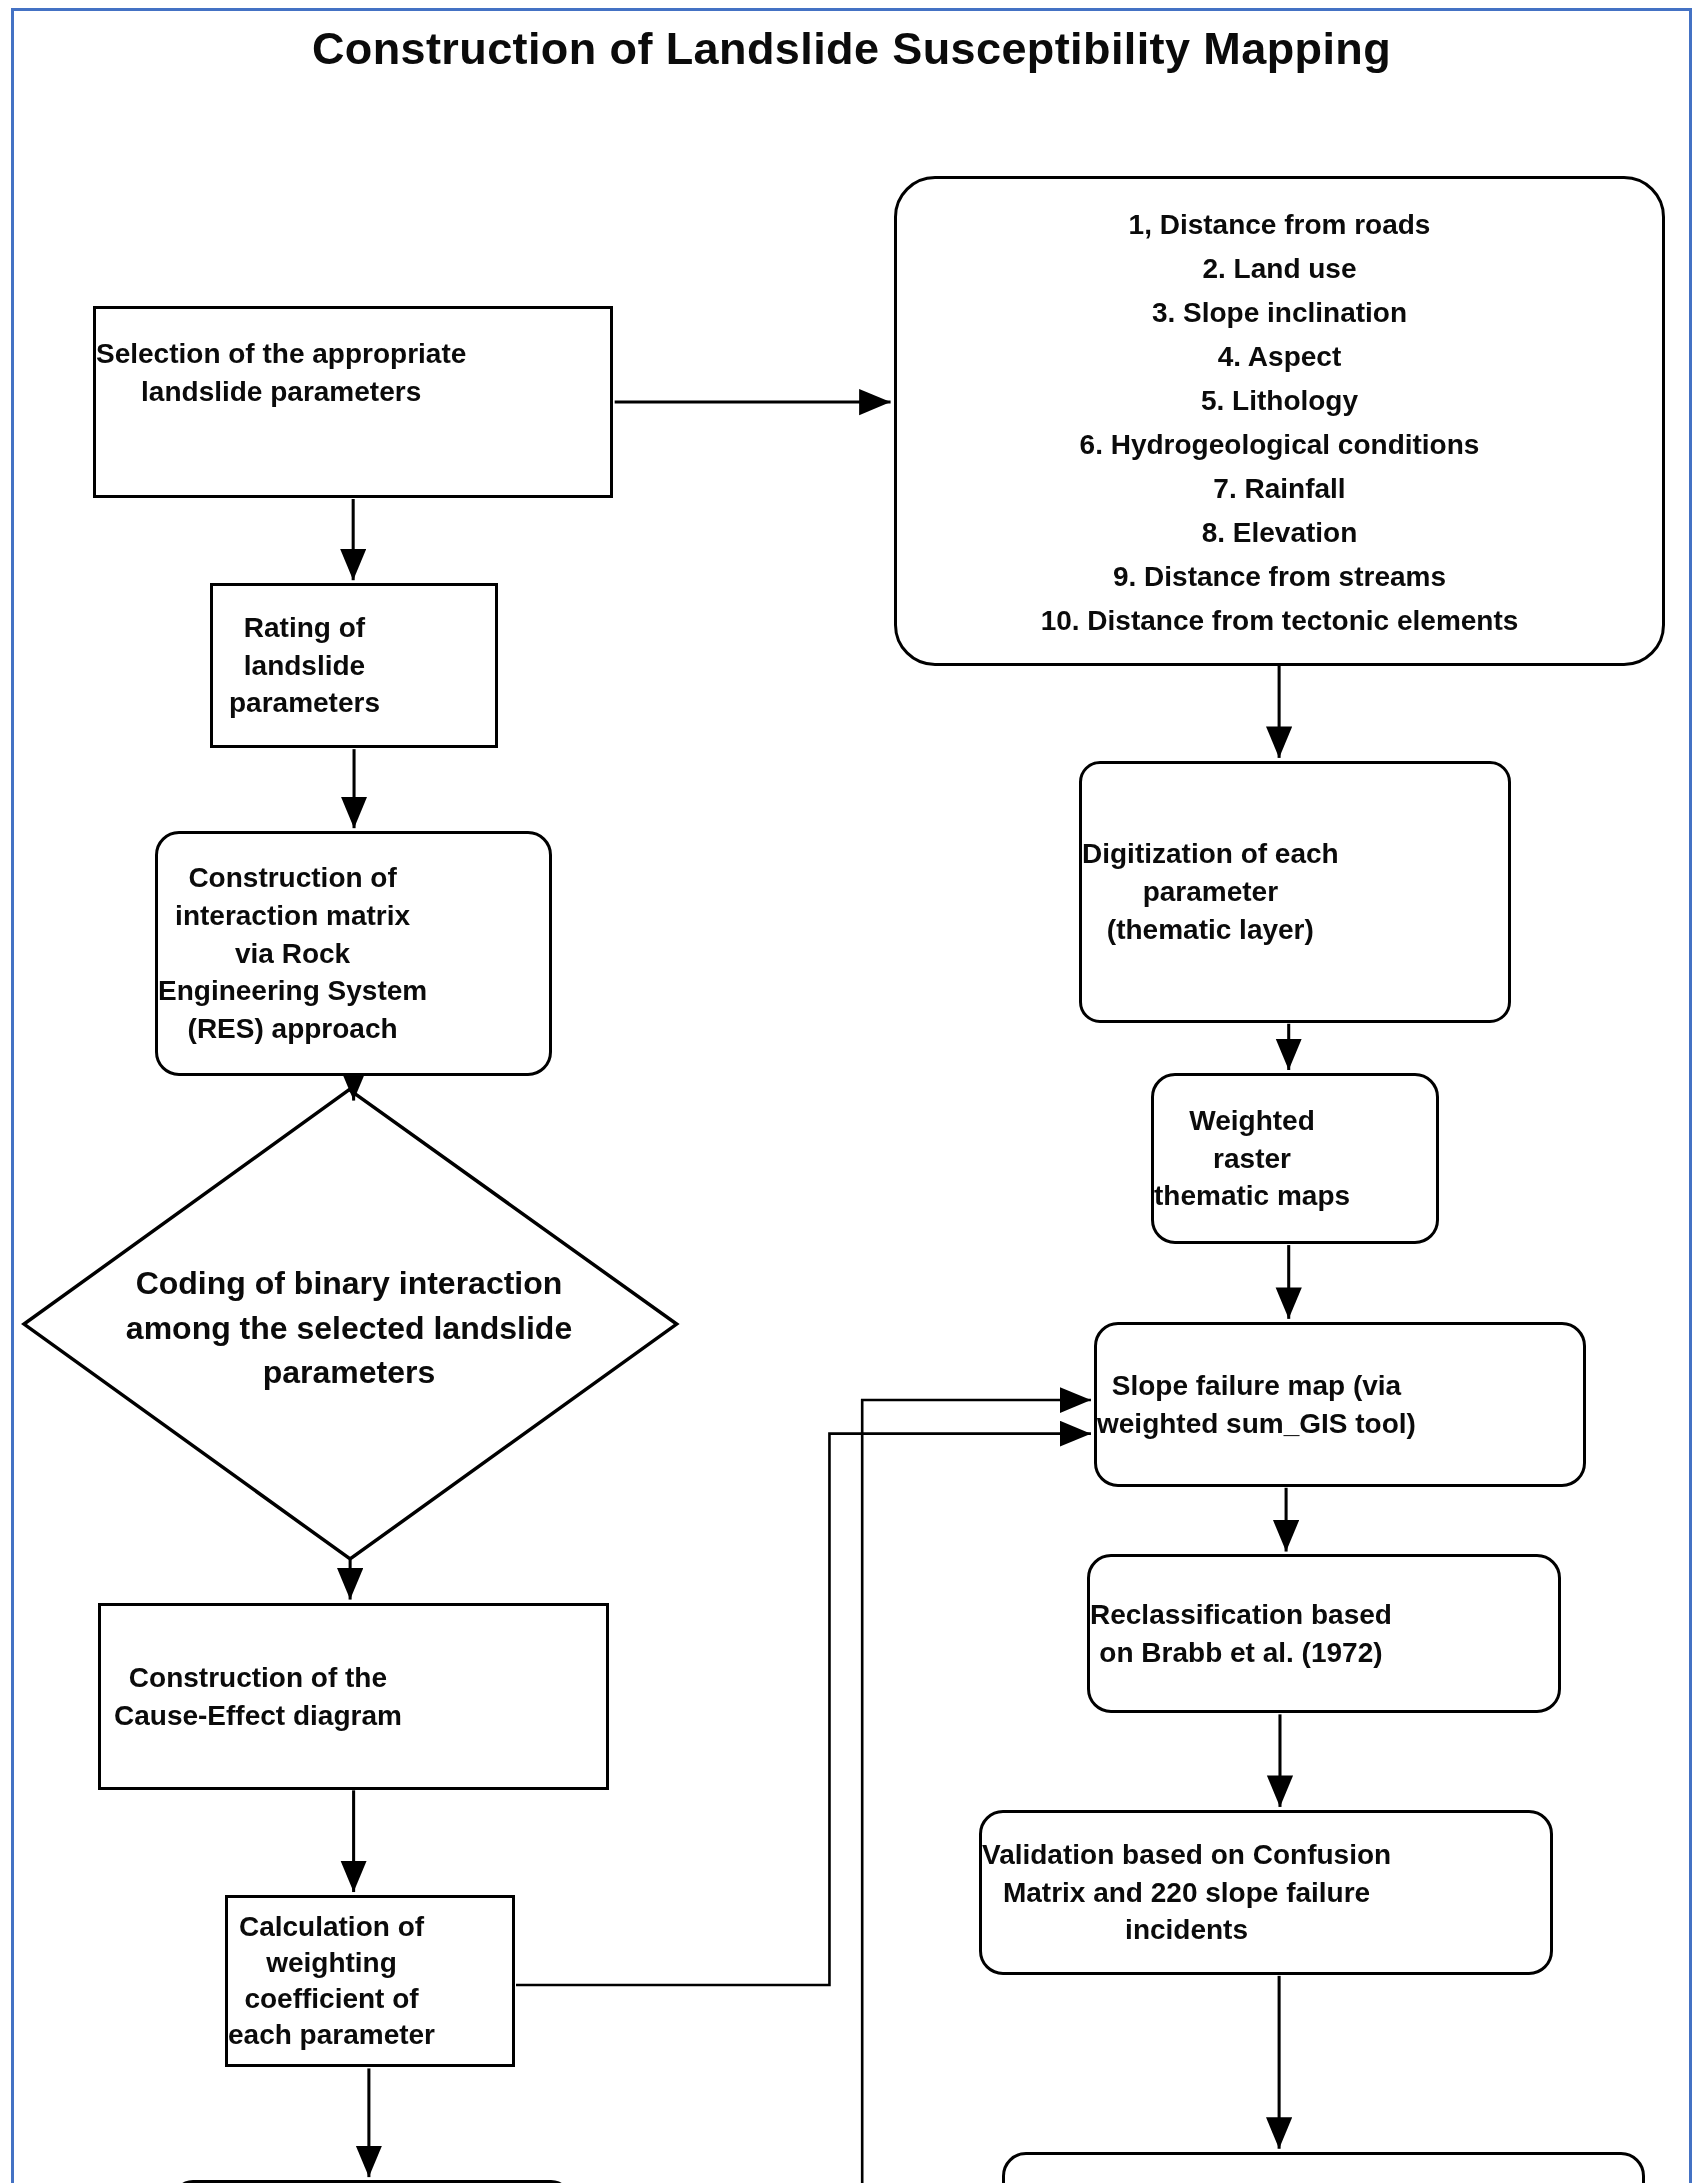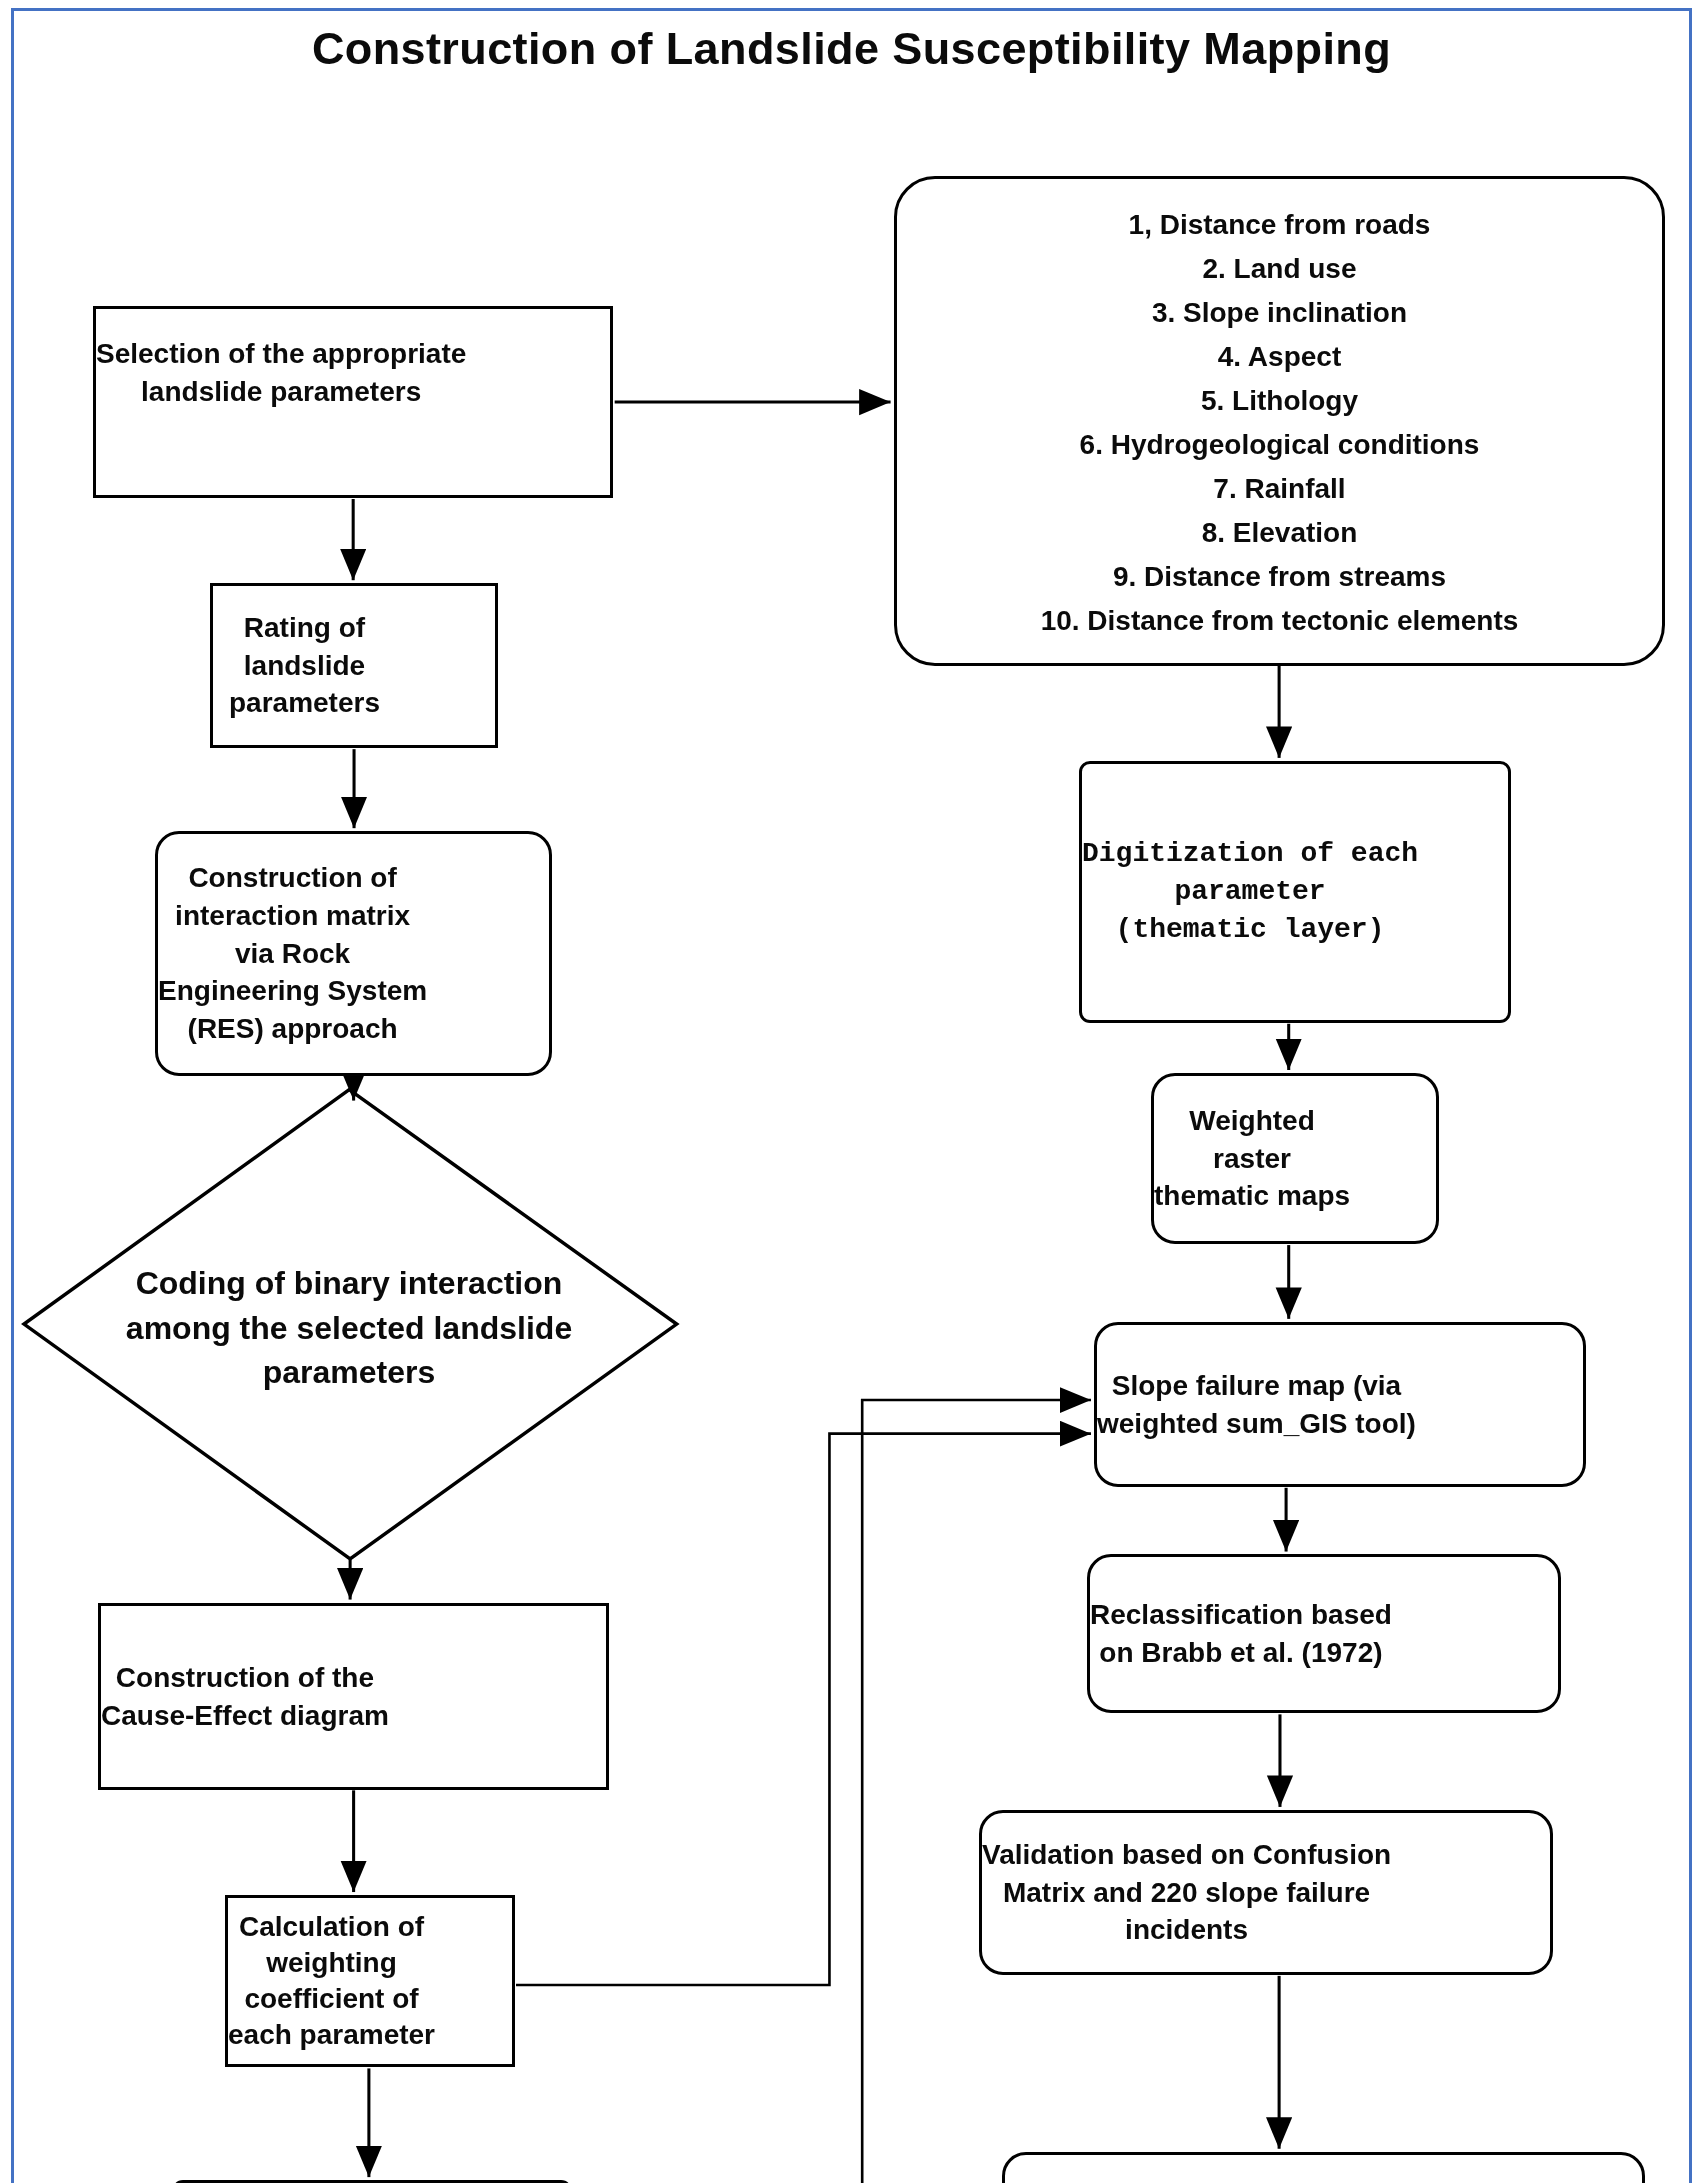--- a/index.html
+++ b/index.html
@@ -50,27 +50,27 @@
     display: flex;
     align-items: center;
     text-align: center;
     font-weight: bold;
     font-size: 28px;
     line-height: 1.35;
     color: #0b0b0b;
     white-space: pre-line;
   }
   .rounded-sm { border-radius: 24px; }
-  .rounded-md { border-radius: 11px; font-family: Liberation Mono, monospace; }
+  .rounded-md { border-radius: 21px; }
   .rounded-lg { border-radius: 41px; }
 
   #node-selection { left: 93px; top: 306px; width: 520px; height: 192px; align-items: flex-start; padding-top: 26px; }
   #node-rating    { left: 210px; top: 583px; width: 288px;  height: 165px; padding-left: 16px; }
   #node-res       { left: 155px; top: 831px; width: 397px;  height: 245px; }
-  #node-cause     { left: 98px; top: 1603px; width: 511px; height: 187px; }
+  #node-cause     { left: 98px; top: 1603px; width: 511px; height: 187px; padding-left: 13px; }
   #node-calc      { left: 225px; top: 1895px; width: 290px;  height: 172px; line-height: 1.28; }
   #node-estim     { left: 172px; top: 2180px; width: 400px;  height: 241px; }
   #node-params    { left: 894px; top: 176px; width: 771px; height: 490px; flex-direction: column; padding: 24px 8.7px; }
   .param-line     { line-height: 44px; font-size: 28px; font-weight: bold; }
   #node-digit     { left: 1079px; top: 761px; width: 432px;  height: 262px; }
   #node-weighted  { left: 1151px; top: 1073px; width: 288px;  height: 171px; }
   #node-slope     { left: 1094px; top: 1322px; width: 492px; height: 165px; }
   #node-reclass   { left: 1087px; top: 1554px; width: 474px; height: 159px; border-radius: 24px; }
   #node-valid     { left: 979px; top: 1810px; width: 574px; height: 165px; }
   #node-gen       { left: 1002px; top: 2152px; width: 643px; height: 172px; font-size: 30px; }

